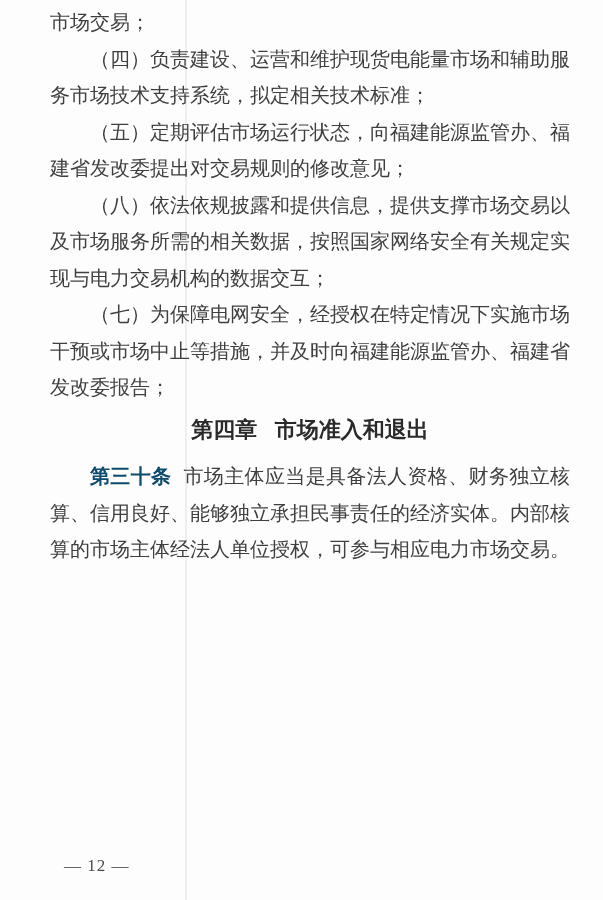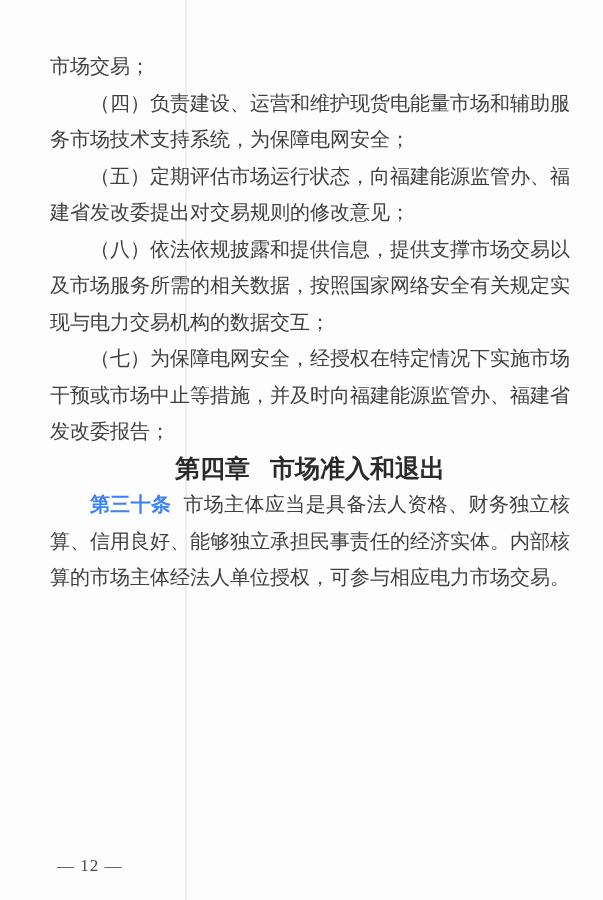--- a/index.html
+++ b/index.html
@@ -24,56 +24,56 @@
     position: absolute;
     left: 50px;
     top: 4px;
     width: 520px;
     color: #3f3f3f;
     font-size: 20px;
     line-height: 36.5px;
     text-align: justify;
   }
   .para { margin: 0; text-indent: 2em; }
-  .cont { text-indent: 0; margin-top: 44px; }
+  .cont { text-indent: 0; }
   .art-num {
     font-weight: 700;
-    color: #3b82f6;
+    color: #0c4a6e;
     margin-right: 0.6em;
   }
   .chapter {
-    margin: 0;
+    margin: 8px;
     text-indent: 0;
     text-align: center;
-    font-family: Liberation Sans, sans-serif;
+    font-family: Liberation Mono, monospace;
     font-weight: 700;
-    font-size: 25px;
+    font-size: 22px;
     color: #2a2a2a;
   }
   .chapter .chap-num { margin-right: 0.8em; }
   .footer {
     position: absolute;
-    left: 57px;
+    left: 64px;
     top: 856px;
     font-size: 17px;
     color: #4a4a4a;
     letter-spacing: 1px;
     font-family: "Liberation Serif", "DejaVu Serif", serif;
   }
 </style>
 </head>
 <body>
 
 <div class="page">
   <div class="crease"></div>
 
   <div class="text-col">
     <p class="para cont">市场交易；</p>
 
-    <p class="para">（四）负责建设、运营和维护现货电能量市场和辅助服务市场技术支持系统，为保障电网安全；</p>
+    <p class="para">（四）负责建设、运营和维护现货电能量市场和辅助服务市场技术支持系统，拟定相关技术标准；</p>
 
     <p class="para">（五）定期评估市场运行状态，向福建能源监管办、福建省发改委提出对交易规则的修改意见；</p>
 
 
     <p class="para">（八）依法依规披露和提供信息，提供支撑市场交易以及市场服务所需的相关数据，按照国家网络安全有关规定实现与电力交易机构的数据交互；</p>
 
     <p class="para">（七）为保障电网安全，经授权在特定情况下实施市场干预或市场中止等措施，并及时向福建能源监管办、福建省发改委报告；</p>
 
 
     <p class="chapter">

